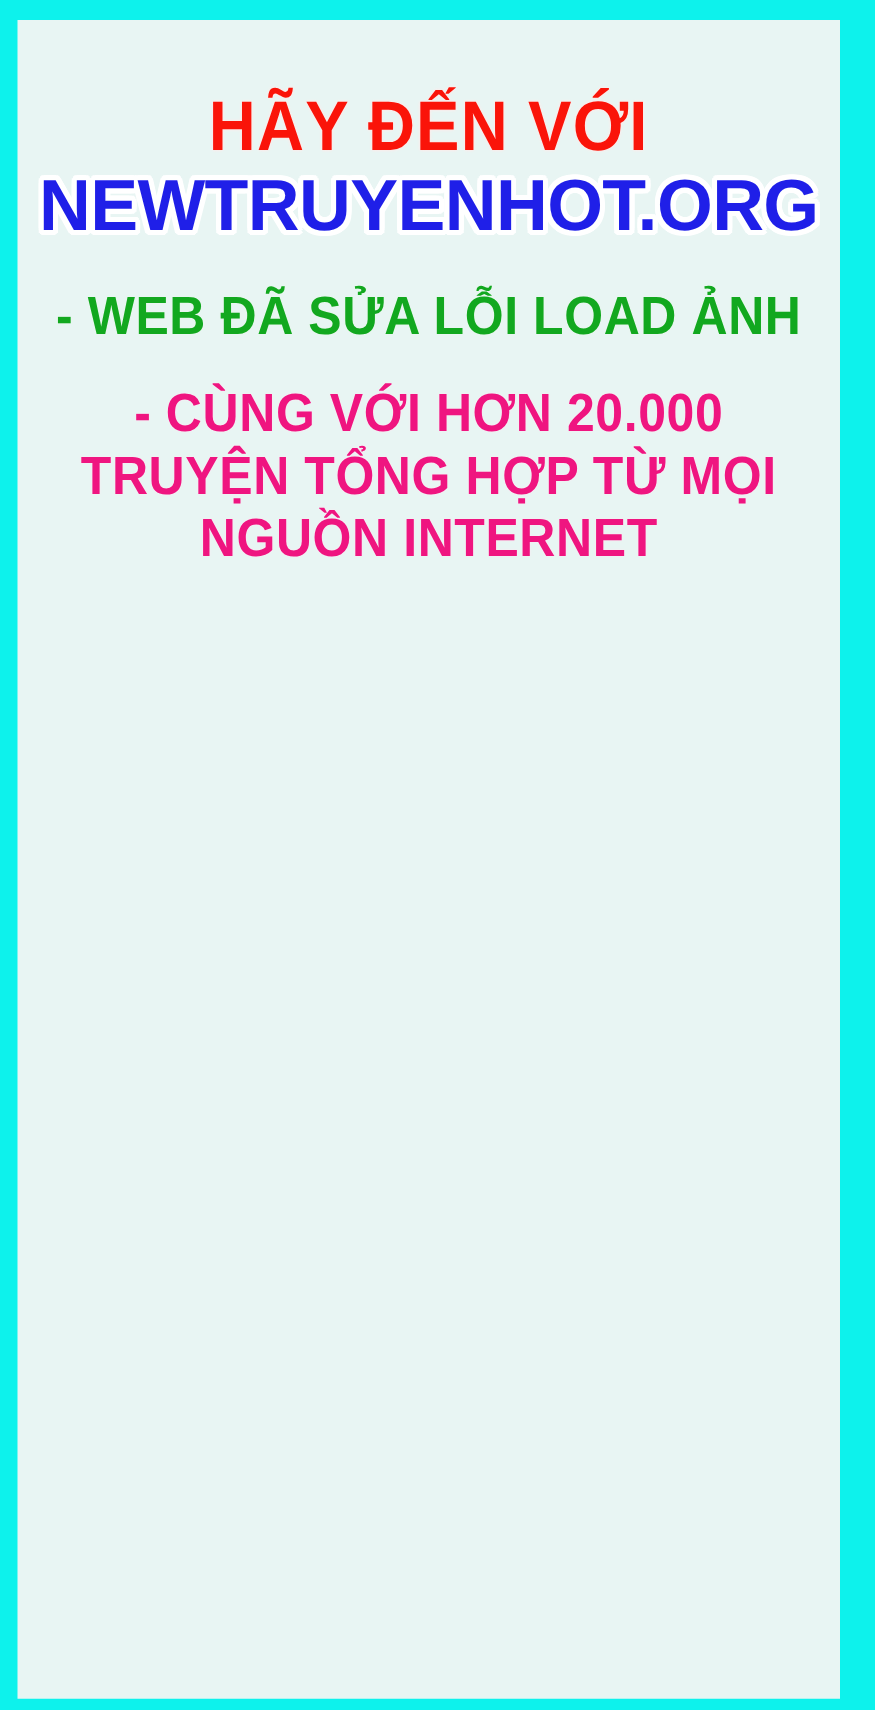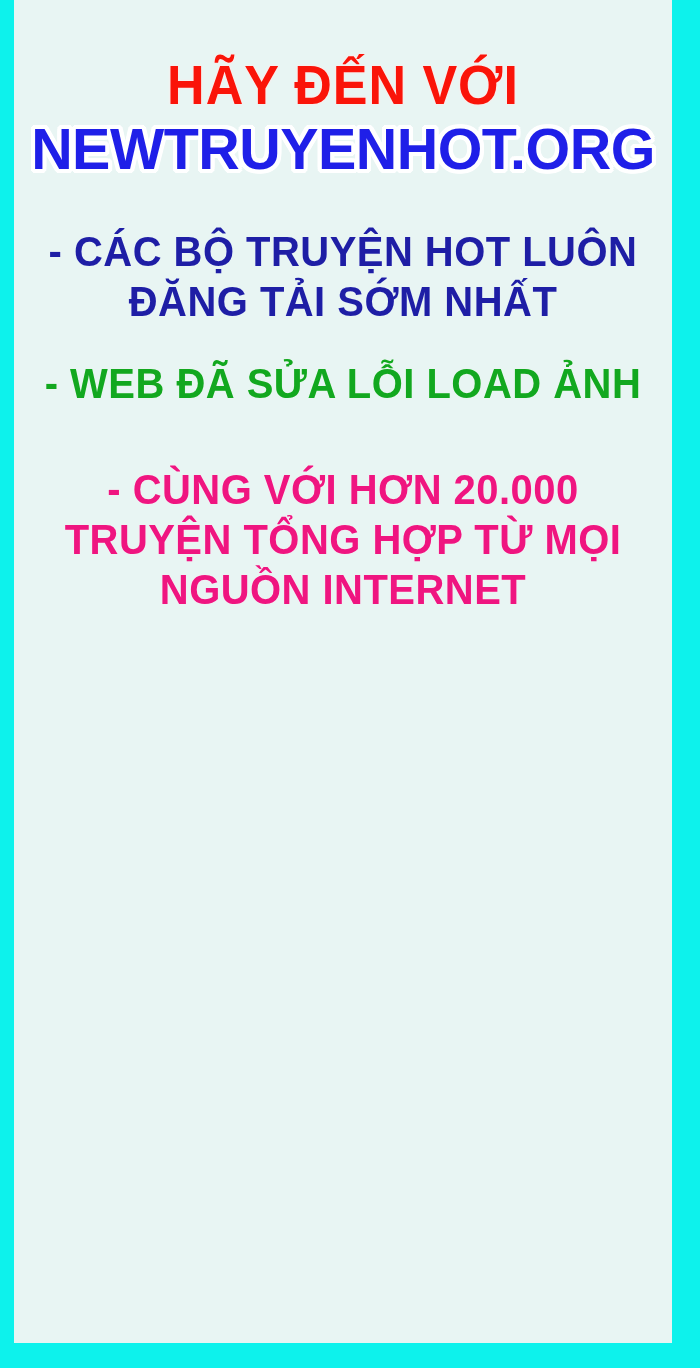--- a/index.html
+++ b/index.html
@@ -18,21 +18,21 @@
     height: 1368px;
     box-sizing: border-box;
     background: #0df2ec;
     overflow: hidden;
   }
 
   
   .panel {
     position: absolute;
     left: 14px;
-    top: 0px;
+    top: 16px;
     width: 658px;
     height: 1343px;
     background: #e8f5f3;
     box-sizing: border-box;
     display: flex;
     flex-direction: column;
     align-items: center;
     overflow: hidden;
   }
 
@@ -86,21 +86,21 @@
   .block {
     width: 100%;
     text-align: center;
   }
 
   .b-red-fix      { margin-top: 95px; }
   .b-blue-hot     { margin-top: 52px; }
   .b-bigupdate    { margin-top: 108px; }
   .b-green-web    { margin-top: 38px; }
   .b-blue-upgrade { margin-top: 50px; }
-  .b-pink-count   { margin-top: 62px; }
+  .b-pink-count   { margin-top: 34px; }
 
   .red-text {
     color: #ec1007;
     font-size: 43px;
     text-shadow: 0 0 2px #ffeceb, 0 0 3px #ffeceb;
   }
   .navy-text {
     color: #1e1ea5;
     font-size: 43px;
     text-shadow: 0 0 1px #e9f2ff;
@@ -138,24 +138,20 @@
 <body>
 
 <div class="banner">
   <div class="panel">
 
     <div class="line headline-red">HÃY ĐẾN VỚI</div>
 
     <div class="line headline-domain">NEWTRUYENHOT.ORG</div>
 
 
-    <div class="block b-blue-hot">
-      <div class="line navy-text">- CÁC BỘ TRUYỆN HOT LUÔN</div>
-      <div class="line navy-text">ĐĂNG TẢI SỚM NHẤT</div>
-    </div>
 
 
     <div class="block b-green-web">
       <div class="line green-text">- WEB ĐÃ SỬA LỖI LOAD ẢNH</div>
     </div>
 
 
     <div class="block b-pink-count">
       <div class="line pink-text">- CÙNG VỚI HƠN 20.000</div>
       <div class="line pink-text">TRUYỆN TỔNG HỢP TỪ MỌI</div>

